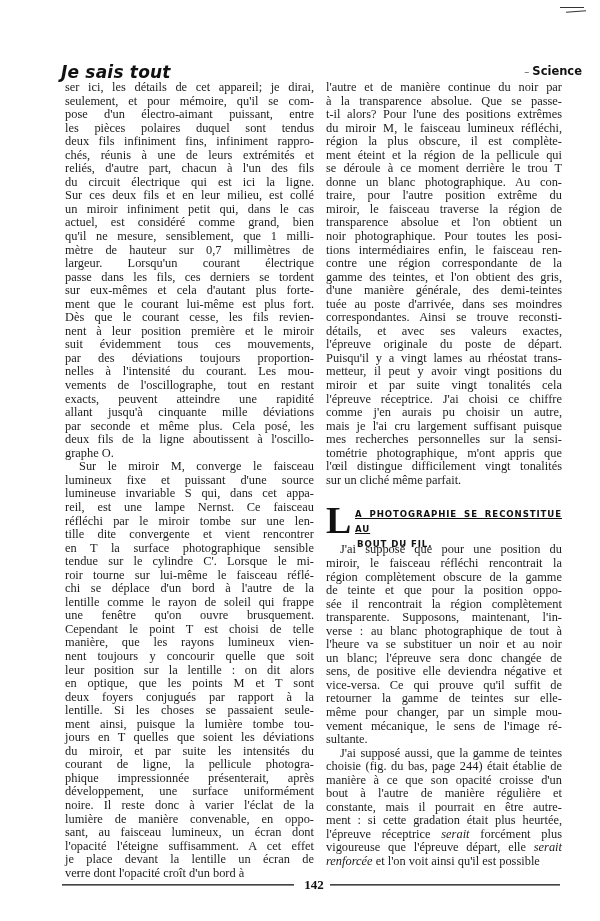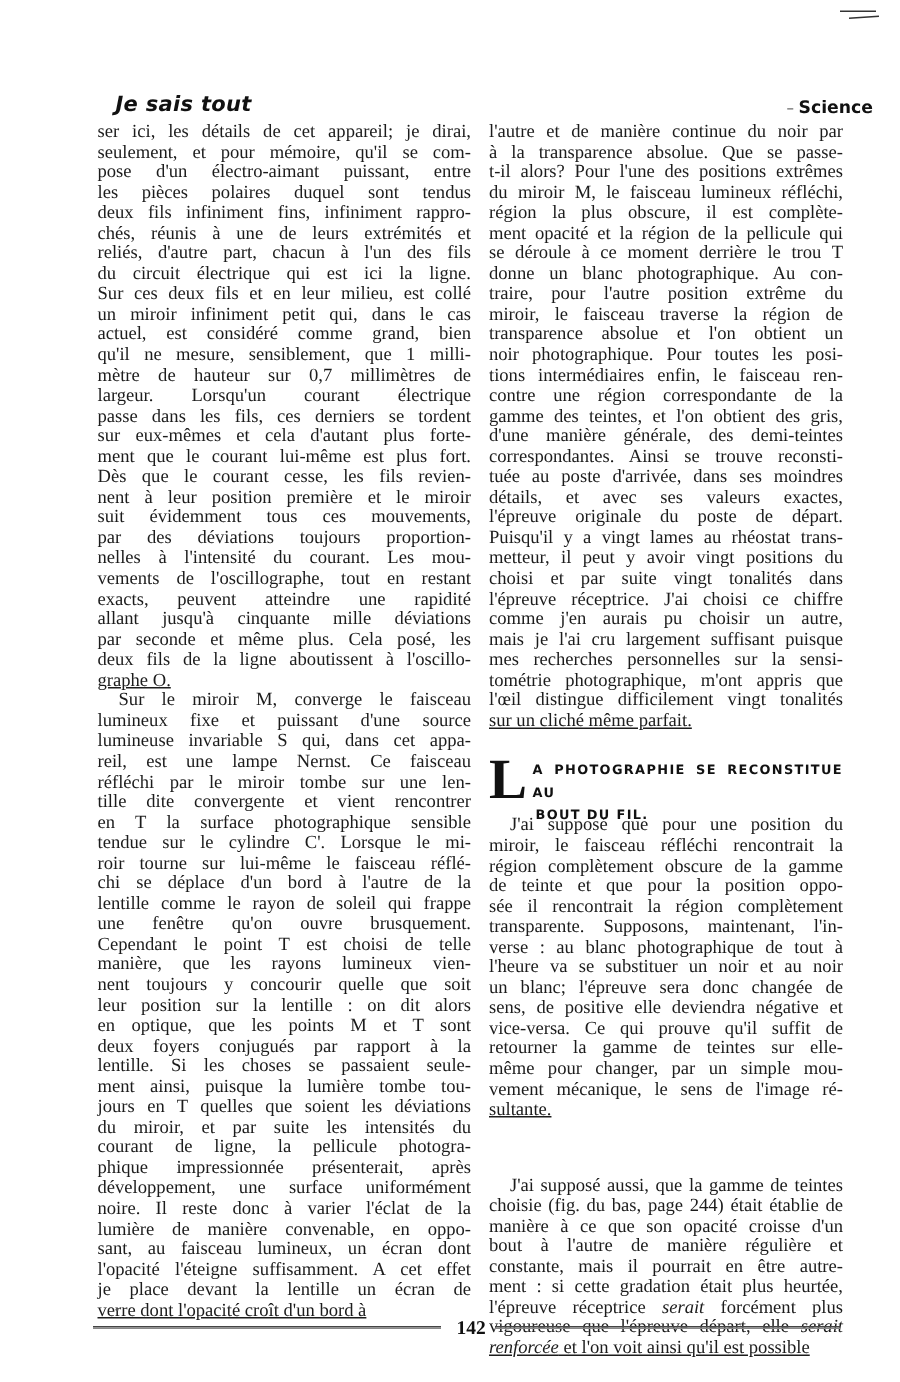--- a/index.html
+++ b/index.html
@@ -4,54 +4,54 @@
 <style>
   html, body { margin: 0; padding: 0; }
   body {
     width: 600px; height: 921px; background: #ffffff; position: relative; overflow: hidden;
     font-family: "DejaVu Serif", "Liberation Serif", serif; color: #1a1a1a;
   }
   .top-marks { position: absolute; top: 5px; right: 14px; width: 40px; height: 10px; }
   .top-marks span { position: absolute; display: block; height: 1px; background: #333; }
   .running-head { position: absolute; top: 62px; left: 61px; right: 18px; height: 18px; }
   .rh-left {
-    position: absolute; left: 16px; top: 0;
+    position: absolute; left: 0; top: 0;
     font-family: "DejaVu Sans", "Liberation Sans", sans-serif; font-weight: bold; font-style: italic;
-    font-size: 14px; letter-spacing: 0.2px; color: #111;
+    font-size: 17px; letter-spacing: 0.2px; color: #111;
   }
   .rh-right {
     position: absolute; right: 0; top: 2px;
     font-family: "DejaVu Sans", "Liberation Sans", sans-serif; font-weight: bold;
     font-size: 11.5px; color: #111;
   }
   .rh-right .dash { font-weight: normal; font-size: 10px; margin-right: 3px; color: #555; }
   .col {
     position: absolute; top: 81px;
     font-family: "Liberation Serif", "DejaVu Serif", serif;
     font-size: 12.4px; line-height: 13.55px; text-align: justify; color: #1c1c1c;
   }
   .col-left { left: 65px; width: 249px; }
   .col-right { left: 326px; width: 236px; }
   .col p { margin: 0; text-indent: 0; }
   .line { display: block; text-align: justify; text-align-last: justify; white-space: nowrap; overflow: visible; }
-  .line.last { text-align-last: left; text-decoration: underline; }
+  .line.last { text-align-last: left; }
   .heading {
     position: relative; margin: 18px 0 8px 0; height: 30px;
   }
   .dropcap {
     position: absolute; left: 0; top: -4px;
     font-family: "Liberation Serif", "DejaVu Serif", serif; font-weight: bold;
     font-size: 38px; line-height: 38px; color: #111;
   }
   .heading-text {
     position: absolute; left: 29px; top: 2px; right: 0;
     font-family: "DejaVu Sans", "Liberation Sans", sans-serif; font-weight: bold;
     font-size: 8.6px; line-height: 15px; letter-spacing: 0.9px; color: #111;
   }
-  .heading-text .hl1 { display: block; text-align: justify; text-align-last: justify; }
+  .heading-text .hl1 { display: block; text-align: justify; text-align-last: justify; text-decoration: underline; }
   .heading-text .hl2 { display: block; padding-left: 2px; }
   em.it { font-style: italic; }
   .footer { position: absolute; top: 877px; left: 62px; width: 500px; height: 14px; }
   .rule { position: absolute; top: 7px; height: 0; border-top: 1px solid #444; border-bottom: 1px solid #888; }
   .rule.left { left: 0; width: 232px; }
   .rule.right { left: 268px; width: 230px; }
   .page-num {
     position: absolute; left: 238px; top: 0; width: 28px; text-align: center;
     font-family: "Liberation Serif", "DejaVu Serif", serif; font-weight: bold; font-size: 13px; color: #111;
   }
@@ -137,38 +137,38 @@
   </div>
 
 <div class="col col-right">
   <div id="right-before">
       <p>
         <span class="line">l'autre et de manière continue du noir par</span>
         <span class="line">à la transparence absolue. Que se passe-</span>
         <span class="line">t-il alors? Pour l'une des positions extrêmes</span>
         <span class="line">du miroir M, le faisceau lumineux réfléchi,</span>
         <span class="line">région la plus obscure, il est complète-</span>
-        <span class="line">ment opacité et la région de la pellicule qui</span>
+        <span class="line">ment éteint et la région de la pellicule qui</span>
         <span class="line">se déroule à ce moment derrière le trou T</span>
         <span class="line">donne un blanc photographique. Au con-</span>
         <span class="line">traire, pour l'autre position extrême du</span>
         <span class="line">miroir, le faisceau traverse la région de</span>
         <span class="line">transparence absolue et l'on obtient un</span>
         <span class="line">noir photographique. Pour toutes les posi-</span>
         <span class="line">tions intermédiaires enfin, le faisceau ren-</span>
         <span class="line">contre une région correspondante de la</span>
         <span class="line">gamme des teintes, et l'on obtient des gris,</span>
         <span class="line">d'une manière générale, des demi-teintes</span>
+        <span class="line">tuée au poste d'arrivée, dans ses moindres</span>
         <span class="line">correspondantes. Ainsi se trouve reconsti-</span>
-        <span class="line">tuée au poste d'arrivée, dans ses moindres</span>
         <span class="line">détails, et avec ses valeurs exactes,</span>
         <span class="line">l'épreuve originale du poste de départ.</span>
         <span class="line">Puisqu'il y a vingt lames au rhéostat trans-</span>
         <span class="line">metteur, il peut y avoir vingt positions du</span>
-        <span class="line">choisi et par suite vingt tonalités dans</span>
+        <span class="line">miroir et par suite vingt tonalités cela</span>
         <span class="line">l'épreuve réceptrice. J'ai choisi ce chiffre</span>
         <span class="line">comme j'en aurais pu choisir un autre,</span>
         <span class="line">mais je l'ai cru largement suffisant puisque</span>
         <span class="line">mes recherches personnelles sur la sensi-</span>
         <span class="line">tométrie photographique, m'ont appris que</span>
         <span class="line">l'œil distingue difficilement vingt tonalités</span>
         <span class="line last">sur un cliché même parfait.</span>
       </p>
     </div>
   <div class="heading">
@@ -190,21 +190,21 @@
         <span class="line">l'heure va se substituer un noir et au noir</span>
         <span class="line">un blanc; l'épreuve sera donc changée de</span>
         <span class="line">sens, de positive elle deviendra négative et</span>
         <span class="line">vice-versa. Ce qui prouve qu'il suffit de</span>
         <span class="line">retourner la gamme de teintes sur elle-</span>
         <span class="line">même pour changer, par un simple mou-</span>
         <span class="line">vement mécanique, le sens de l'image ré-</span>
         <span class="line last">sultante.</span>
       </p>
       <p>
-        <span class="line" style="text-indent: 14px; margin-top: 37px;">J'ai supposé aussi, que la gamme de teintes</span>
+        <span class="line" style="text-indent: 14px;">J'ai supposé aussi, que la gamme de teintes</span>
         <span class="line">choisie (fig. du bas, page 244) était établie de</span>
         <span class="line">manière à ce que son opacité croisse d'un</span>
         <span class="line">bout à l'autre de manière régulière et</span>
         <span class="line">constante, mais il pourrait en être autre-</span>
         <span class="line">ment : si cette gradation était plus heurtée,</span>
         <span class="line">l'épreuve réceptrice <em class="it">serait</em> forcément plus</span>
         <span class="line">vigoureuse que l'épreuve départ, elle <em class="it">serait</em></span>
         <span class="line last"><em class="it">renforcée</em> et l'on voit ainsi qu'il est possible</span>
       </p>
     </div>

